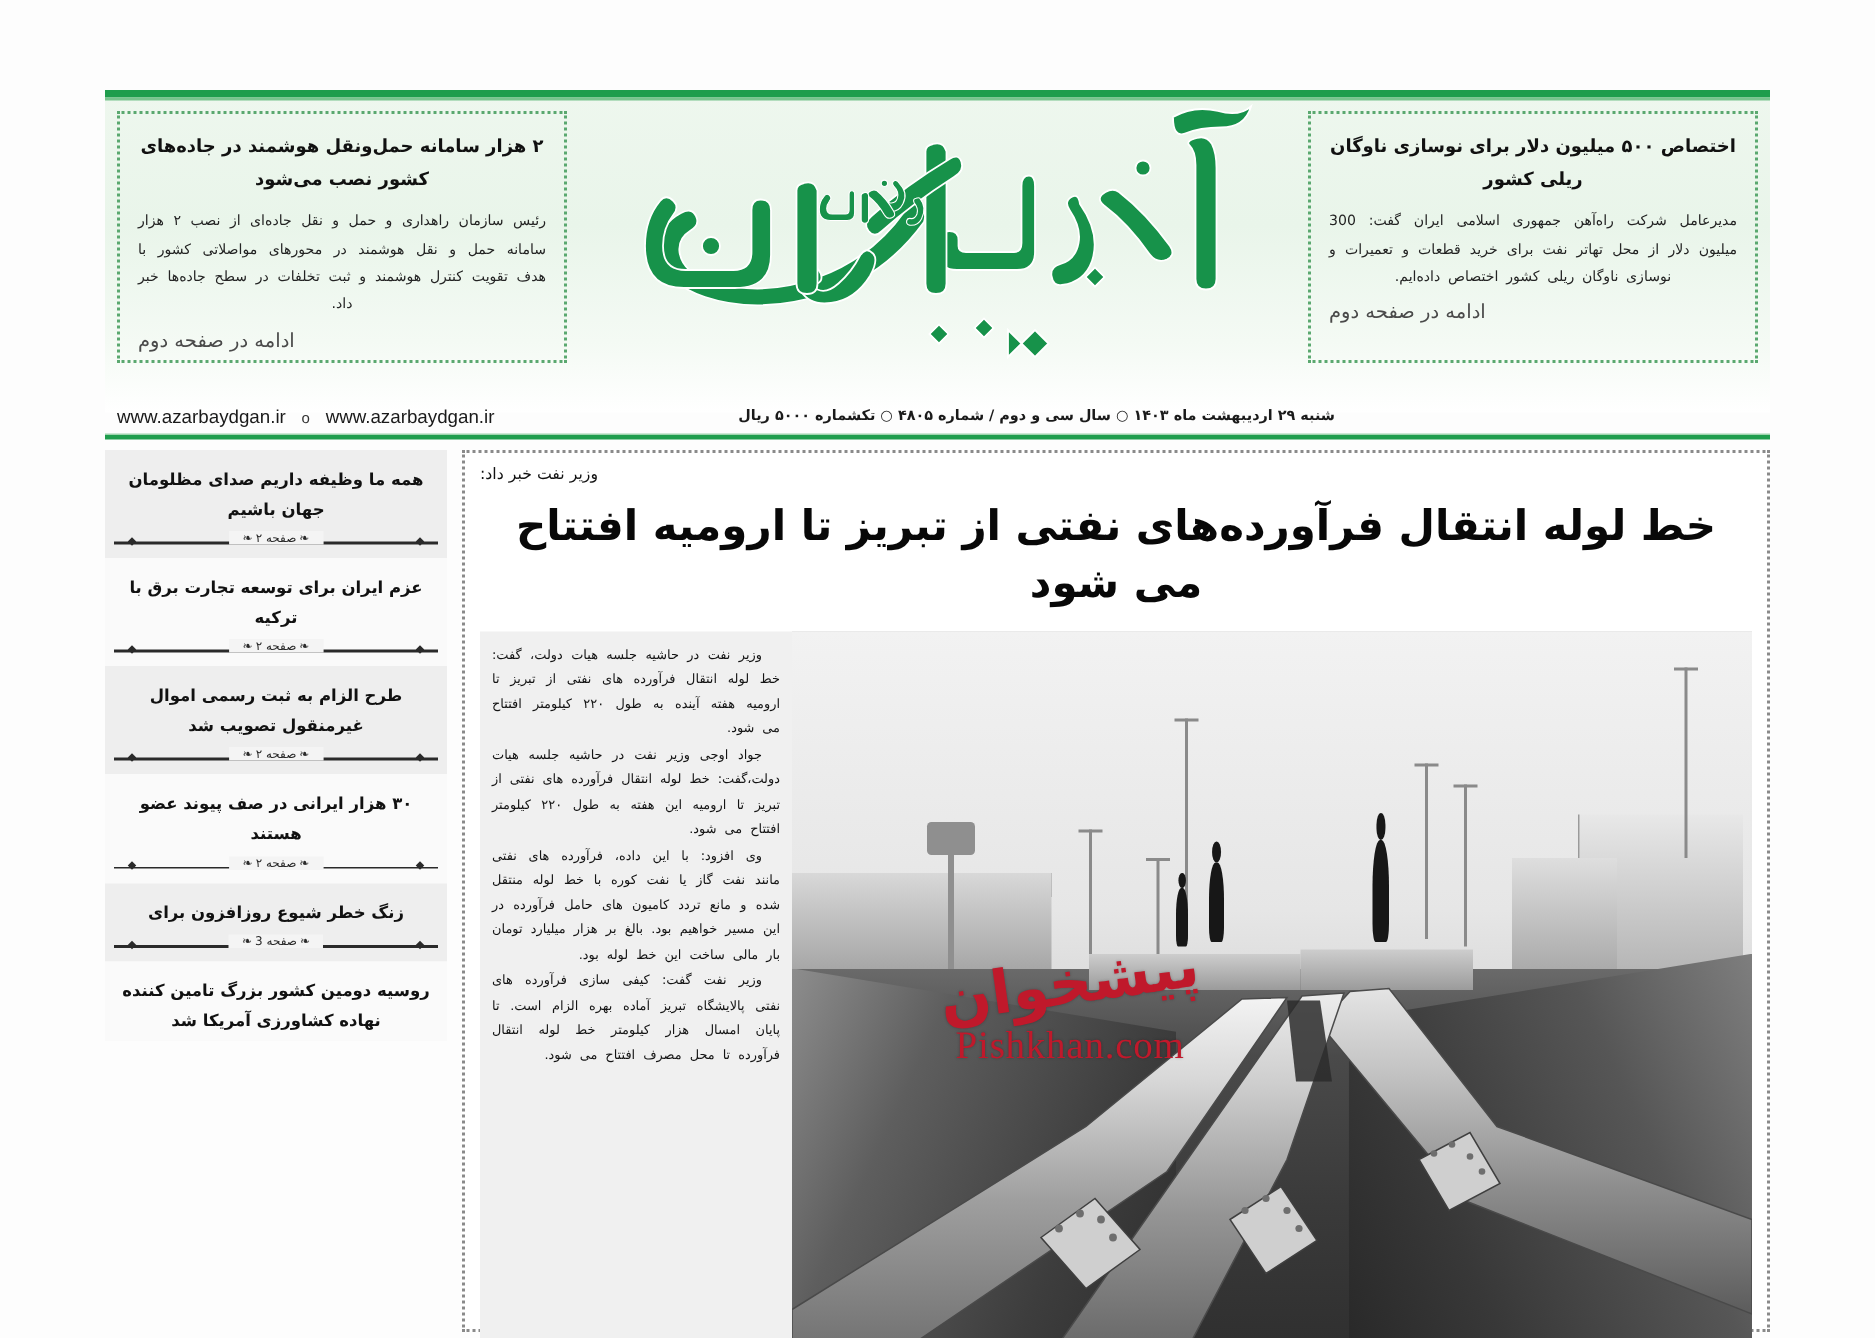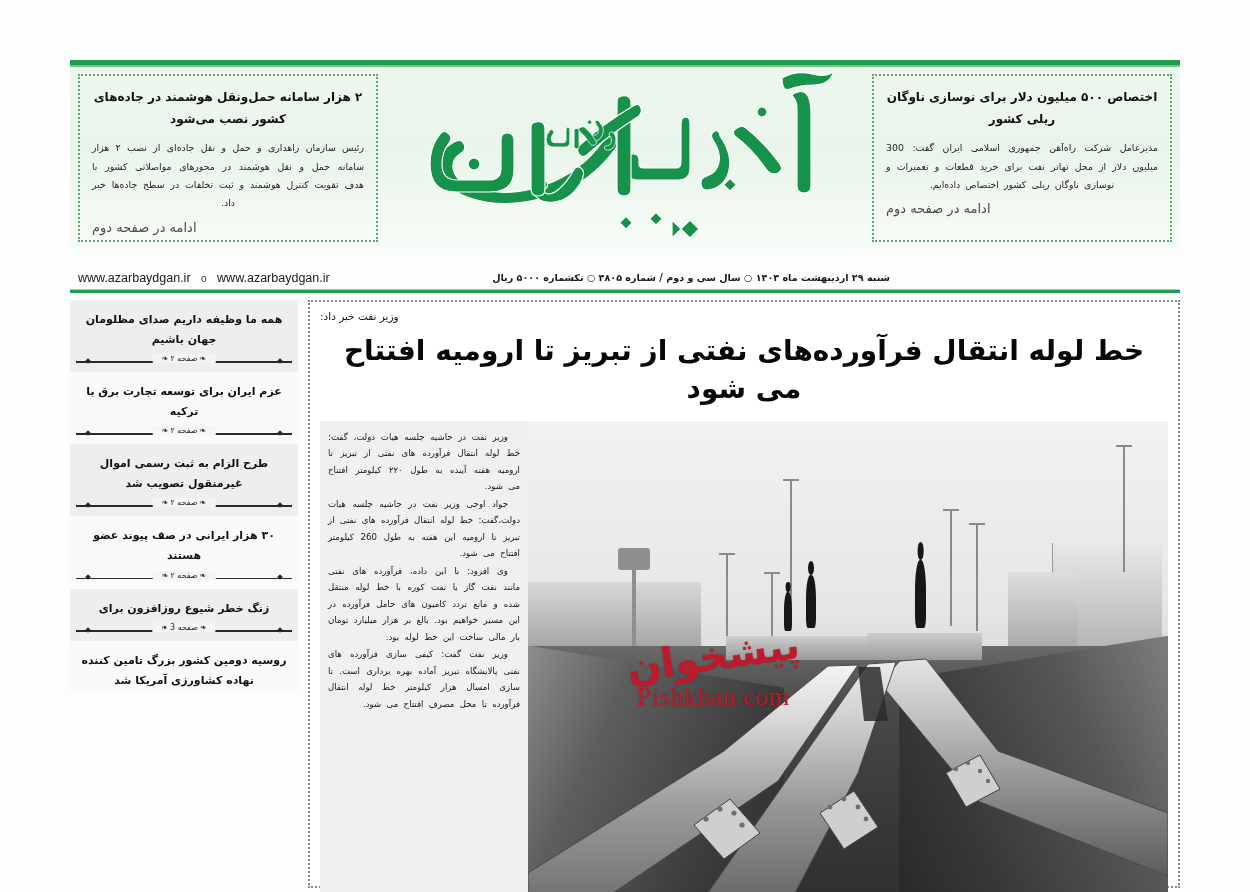--- a/index.html
+++ b/index.html
@@ -466,21 +466,21 @@
         </svg>
 
         <div class="watermark">
           <div class="wm-fa">پیشخوان</div>
           <div class="wm-en">Pishkhan.com</div>
         </div>
       </div>
 
       <div class="artcol">
         <p>وزیر نفت در حاشیه جلسه هیات دولت، گفت: خط لوله انتقال فرآورده های نفتی از تبریز تا ارومیه هفته آینده به طول ۲۲۰ کیلومتر افتتاح می شود.</p>
-        <p>جواد اوجی وزیر نفت در حاشیه جلسه هیات دولت،گفت: خط لوله انتقال فرآورده های نفتی از تبریز تا ارومیه این هفته به طول 260 کیلومتر افتتاح می شود.</p>
+        <p>جواد اوجی وزیر نفت در حاشیه جلسه هیات دولت،گفت: خط لوله انتقال فرآورده های نفتی از تبریز تا ارومیه این هفته به طول ۲۲۰ کیلومتر افتتاح می شود.</p>
         <p>وی افزود: با این داده، فرآورده های نفتی مانند نفت گاز یا نفت کوره با خط لوله منتقل شده و مانع تردد کامیون های حامل فرآورده در این مسیر خواهیم بود. بالغ بر هزار میلیارد تومان بار مالی ساخت این خط لوله بود.</p>
-        <p>وزیر نفت گفت: کیفی سازی فرآورده های نفتی پالایشگاه تبریز آماده بهره برداری است. تا سازی امسال هزار کیلومتر خط لوله انتقال فرآورده تا محل مصرف افتتاح می شود.</p>
+        <p>وزیر نفت گفت: کیفی سازی فرآورده های نفتی پالایشگاه تبریز آماده بهره الزام است. تا پایان امسال هزار کیلومتر خط لوله انتقال فرآورده تا محل مصرف افتتاح می شود.</p>
       </div>
 
     </div>
   </div>
 
 </div>
 
 </body></html>

